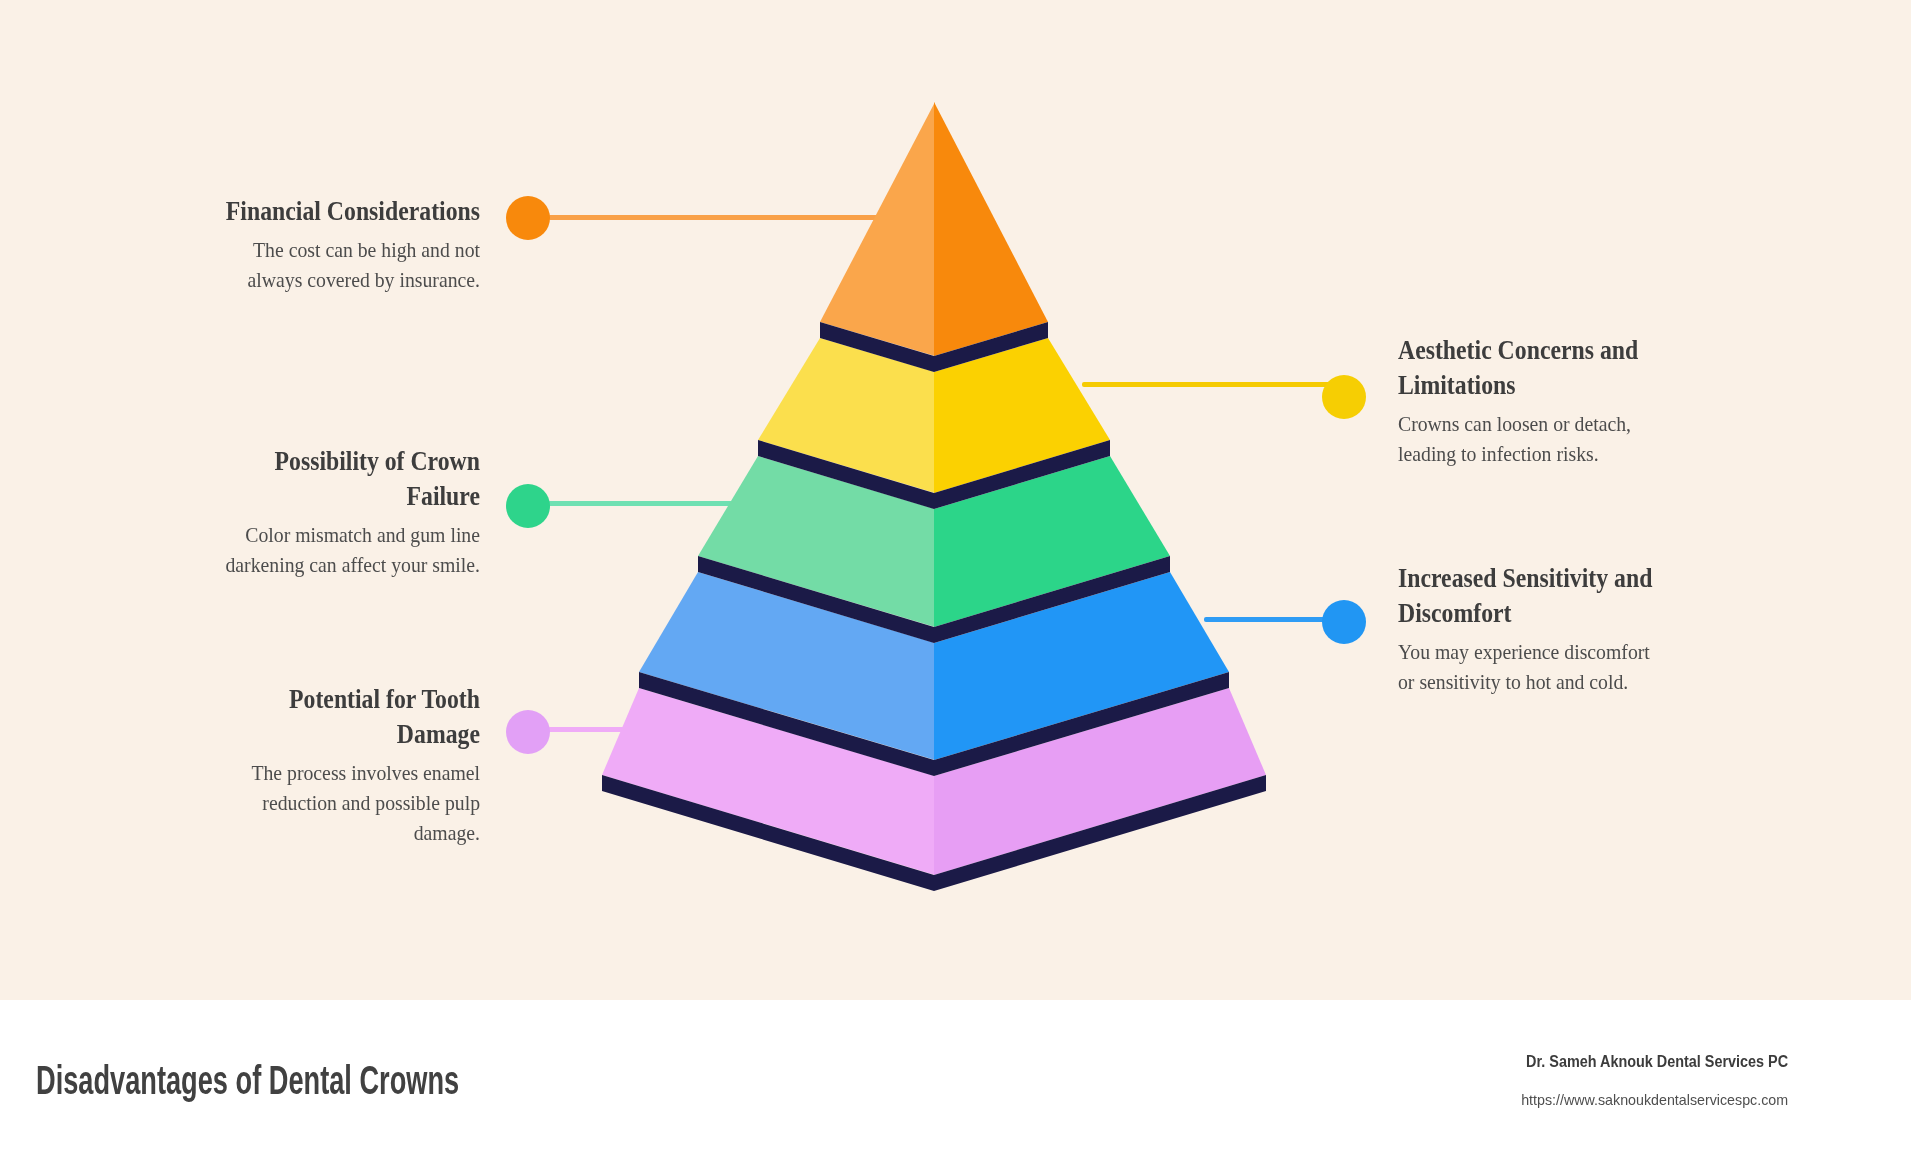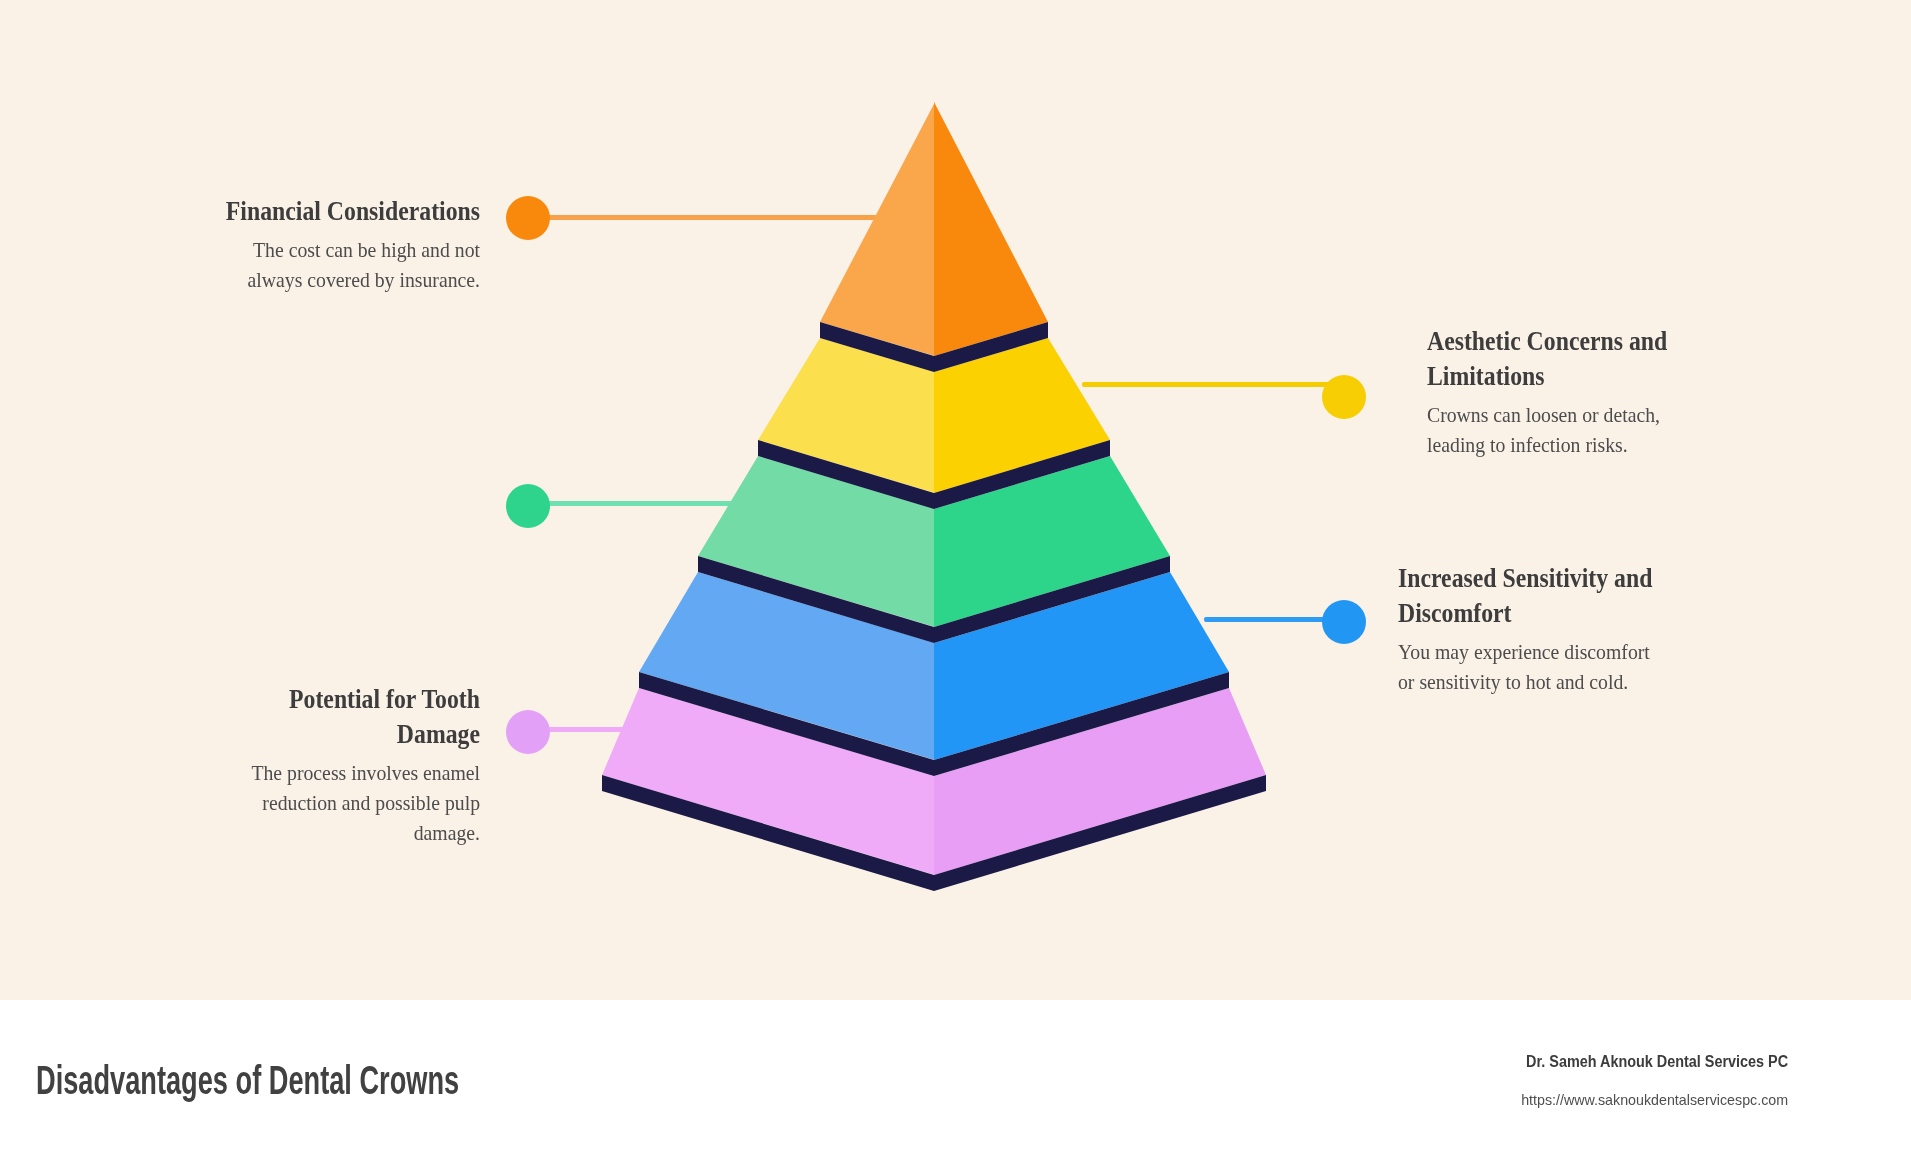--- a/index.html
+++ b/index.html
@@ -85,26 +85,30 @@
   <div class="dot" style="left: 506px; top: 196px; background-color: rgb(248, 137, 12);"></div>
   <div class="dot" style="left: 506px; top: 484px; background-color: rgb(46, 212, 139);"></div>
   <div class="dot" style="left: 506px; top: 710px; background-color: rgb(226, 160, 246);"></div>
   <div class="dot" style="left: 1322px; top: 375px; background-color: rgb(246, 206, 3);"></div>
   <div class="dot" style="left: 1322px; top: 600px; background-color: rgb(33, 150, 243);"></div>
 
   <div class="callout left" style="top:194px;">
     <h3>Financial Considerations</h3>
     <div class="body">The cost can be high and not<br>always covered by insurance.</div>
   </div>
+  <div class="callout left" style="top:444px;">
+    <h3>Possibility of Crown<br>Failure</h3>
+    <div class="body">Color mismatch and gum line<br>darkening can affect your smile.</div>
+  </div>
   <div class="callout left" style="top:682px;">
     <h3>Potential for Tooth<br>Damage</h3>
     <div class="body">The process involves enamel<br>reduction and possible pulp<br>damage.</div>
   </div>
 
-  <div class="callout right" style="top:324px;margin-left:29px;">
+  <div class="callout right" style="top:333px;">
     <h3>Aesthetic Concerns and<br>Limitations</h3>
     <div class="body">Crowns can loosen or detach,<br>leading to infection risks.</div>
   </div>
   <div class="callout right" style="top:561px;">
     <h3>Increased Sensitivity and<br>Discomfort</h3>
     <div class="body">You may experience discomfort<br>or sensitivity to hot and cold.</div>
   </div>
 
   <div class="footer">
     <div class="footer-title">Disadvantages of Dental Crowns</div>

